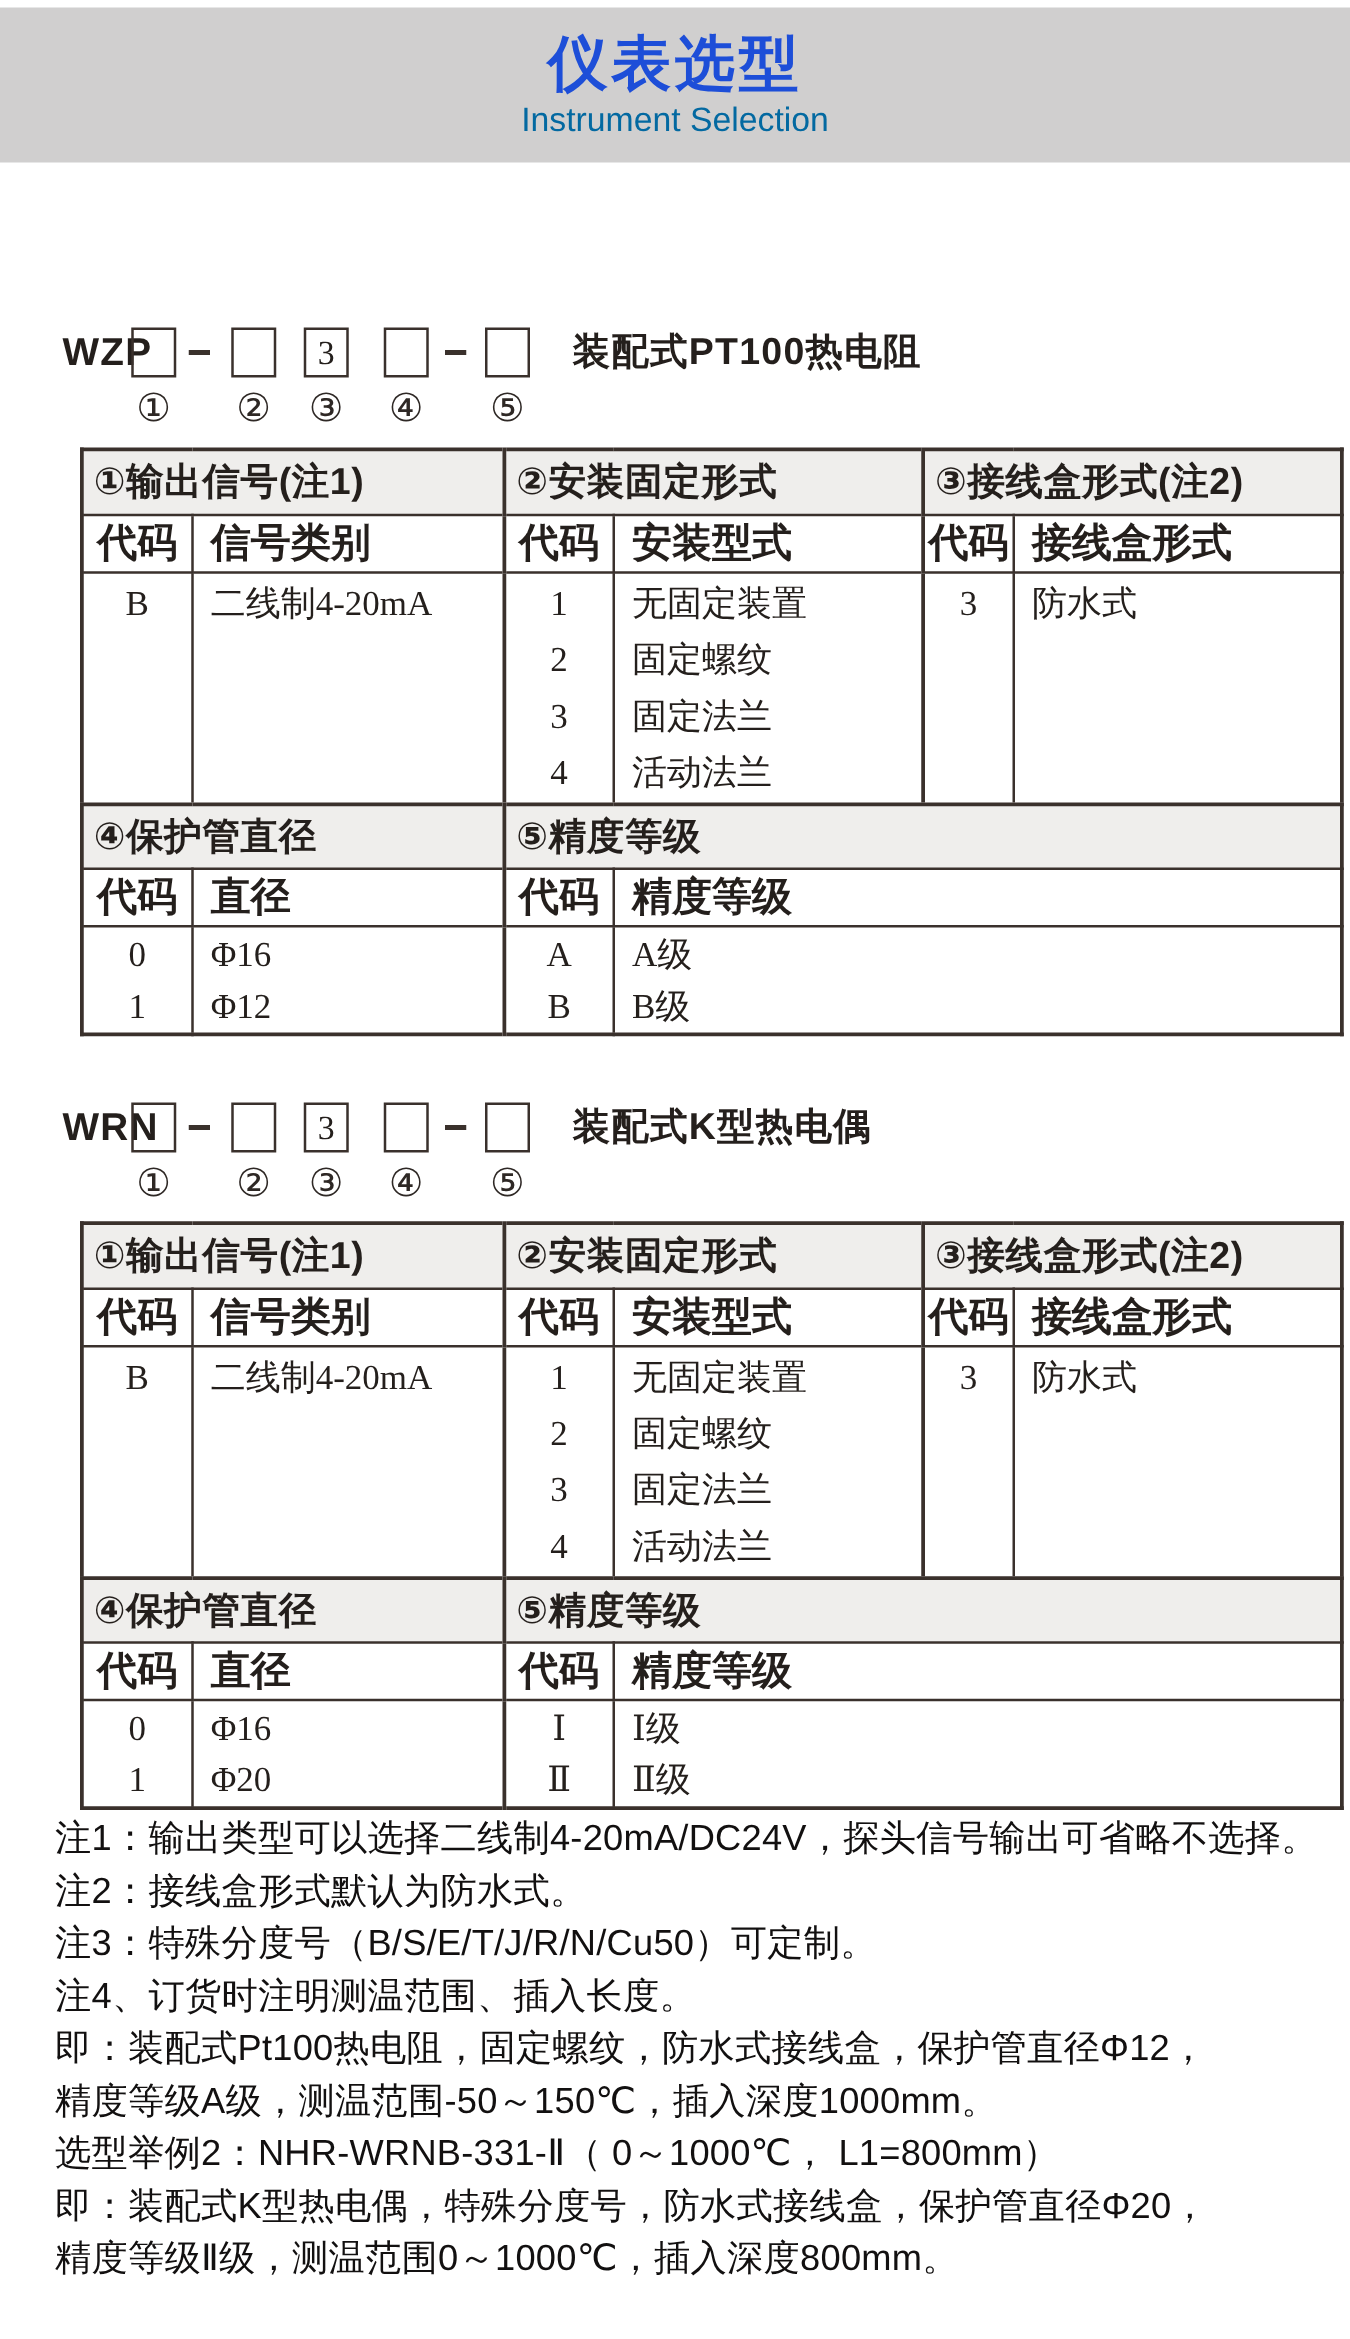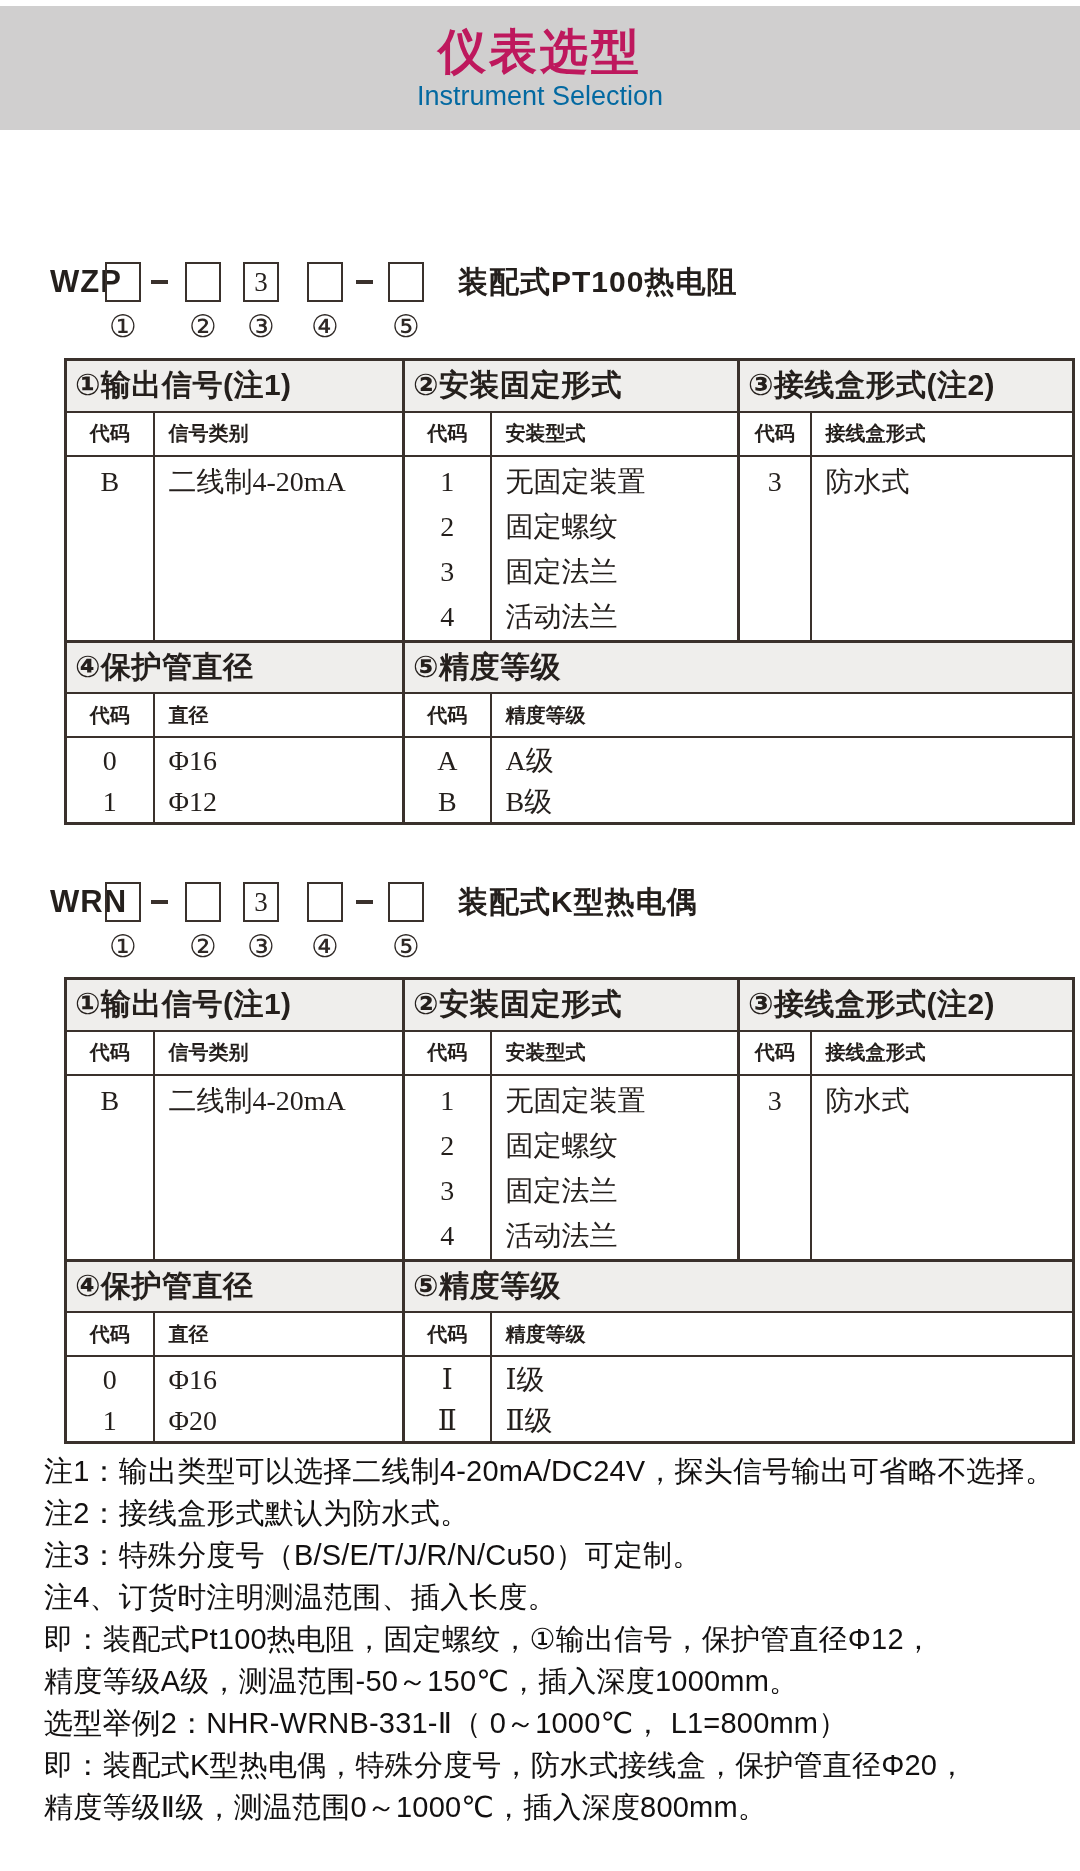--- a/index.html
+++ b/index.html
@@ -14,21 +14,21 @@
     width:1080px;height:1871px;position:relative;overflow:hidden;
     font-family:"Liberation Sans","DejaVu Sans",sans-serif;
     color:var(--txt);
   }
   
   .banner{
     position:absolute;top:6px;left:0;right:0;height:124px;
     background:var(--banner);
     display:flex;flex-direction:column;align-items:center;justify-content:center;
   }
-  .banner-title{font-size:48px;font-weight:700;letter-spacing:3px;color:#be185d;line-height:1.15;}
+  .banner-title{font-size:48px;font-weight:700;letter-spacing:3px;color:#1d4ed8;line-height:1.15;}
   .banner-subtitle{font-size:27px;font-weight:400;color:#0369a1;margin-top:2px;}
   
   .model{position:absolute;left:50px;width:1000px;height:102px;}
   .mprefix{position:absolute;left:0;top:12px;height:40px;line-height:40px;
     font-size:31px;font-weight:600;letter-spacing:1px;}
   .mbox{position:absolute;top:12px;width:36px;height:40px;border:2px solid var(--bd);
     text-align:center;line-height:36px;font-size:27px;
     font-family:"Liberation Serif","DejaVu Serif",serif;}
   .b1{left:55px;} .b2{left:135px;} .b3{left:193px;} .b4{left:257px;} .b5{left:338px;}
   .mdash{position:absolute;top:30px;width:17px;height:4px;background:var(--bd);}
@@ -47,21 +47,21 @@
   table.sel td{border:2px solid var(--bd);overflow:hidden;}
   table.selTop tr.bodyr td{border-bottom:none;}
   table.selBot tr.sech td{border-top:none;}
   td.sd{border-right-width:3px !important;}
   tr.sech td{
     height:52px;background:var(--hdrbg);
     font-size:30px;font-weight:700;padding-left:8px;letter-spacing:.5px;
     font-family:"Liberation Sans","DejaVu Sans",sans-serif;
   }
   tr.colh td{
-    height:44px;font-size:20px;font-weight:700;
+    height:44px;font-size:32px;font-weight:700;
     font-family:Liberation Mono, monospace;
   }
   tr.bodyr td{
     vertical-align:top;padding-top:2px;font-size:28px;
     font-family:"Liberation Serif","DejaVu Serif",serif;
   }
   table.selTop tr.bodyr td{height:184px;}
   table.selBot tr.bodyr td{height:84px;}
   td.code{text-align:center;}
   td.val{padding-left:14px;}
@@ -301,20 +301,20 @@
       </tr>
       </tbody>
     </table>
   </div>
 
   <section class="notes">
     <p>注1：输出类型可以选择二线制4-20mA/DC24V，探头信号输出可省略不选择。</p>
     <p>注2：接线盒形式默认为防水式。</p>
     <p>注3：特殊分度号（B/S/E/T/J/R/N/Cu50）可定制。</p>
     <p>注4、订货时注明测温范围、插入长度。</p>
-    <p>即：装配式Pt100热电阻，固定螺纹，①输出信号，保护管直径Φ12，</p>
+    <p>即：装配式Pt100热电阻，固定螺纹，防水式接线盒，保护管直径Φ12，</p>
     <p>精度等级A级，测温范围-50～150℃，插入深度1000mm。</p>
     <p>选型举例2：NHR-WRNB-331-Ⅱ（ 0～1000℃， L1=800mm）</p>
     <p>即：装配式K型热电偶，特殊分度号，防水式接线盒，保护管直径Φ20，</p>
     <p>精度等级Ⅱ级，测温范围0～1000℃，插入深度800mm。</p>
   </section>
 
 </div>
 
 </body></html>

